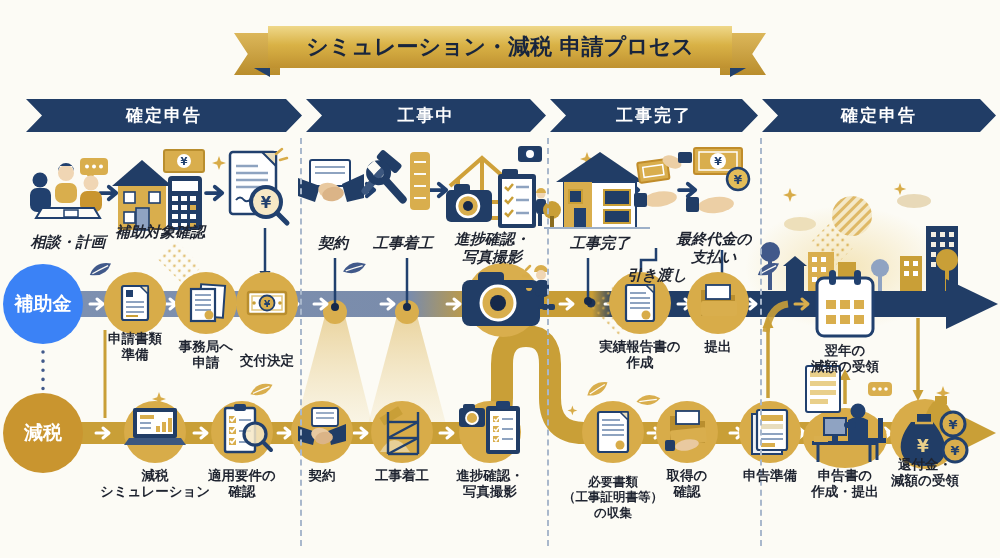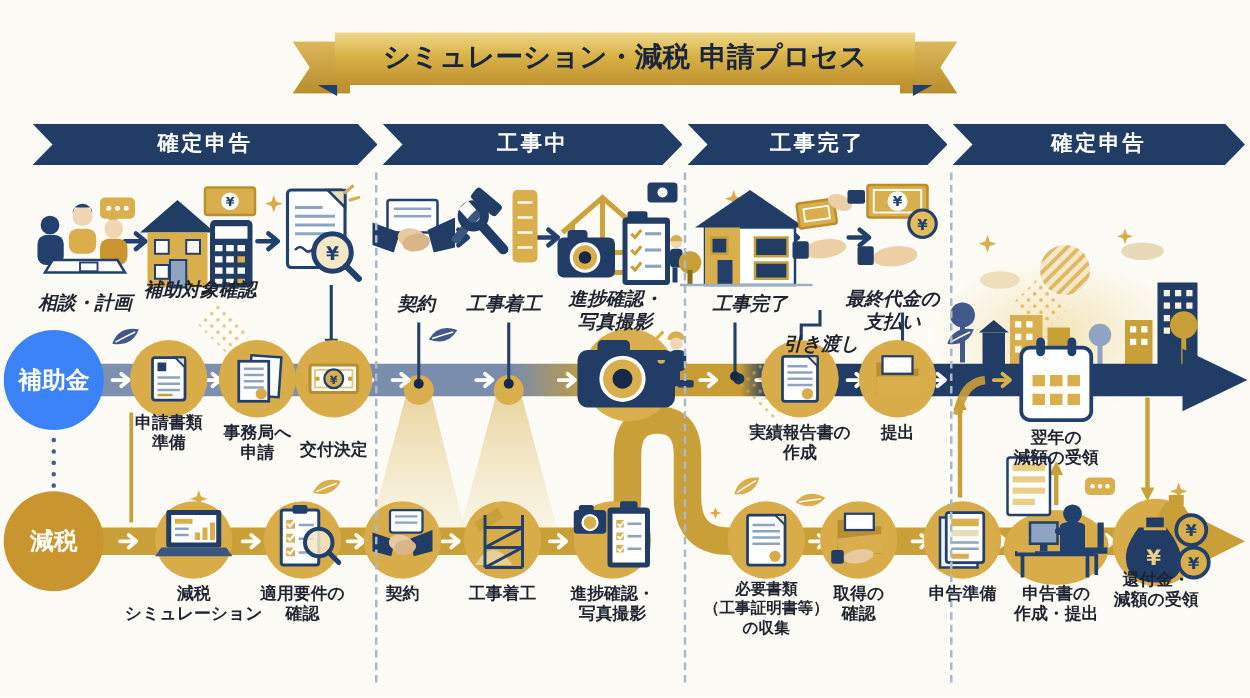--- a/index.html
+++ b/index.html
@@ -683,21 +683,21 @@
 減額の受領</div>
 
   <div class="lbl step" style="left:155px;top:467px;">減税
 シミュレーション</div>
   <div class="lbl step" style="left:242px;top:467px;">適用要件の
 確認</div>
   <div class="lbl step" style="left:322px;top:467px;">契約</div>
   <div class="lbl step" style="left:402px;top:467px;">工事着工</div>
   <div class="lbl step" style="left:490px;top:467px;">進捗確認・
 写真撮影</div>
-  <div class="lbl small step" style="left:613px;top:463px;">必要書類
+  <div class="lbl small step" style="left:613px;top:474px;">必要書類
 （工事証明書等）
 の収集</div>
   <div class="lbl step" style="left:687px;top:467px;">取得の
 確認</div>
   <div class="lbl step" style="left:770px;top:467px;">申告準備</div>
   <div class="lbl step" style="left:845px;top:467px;">申告書の
 作成・提出</div>
   <div class="lbl step" style="left:925px;top:456px;">還付金・
 減額の受領</div>
 

